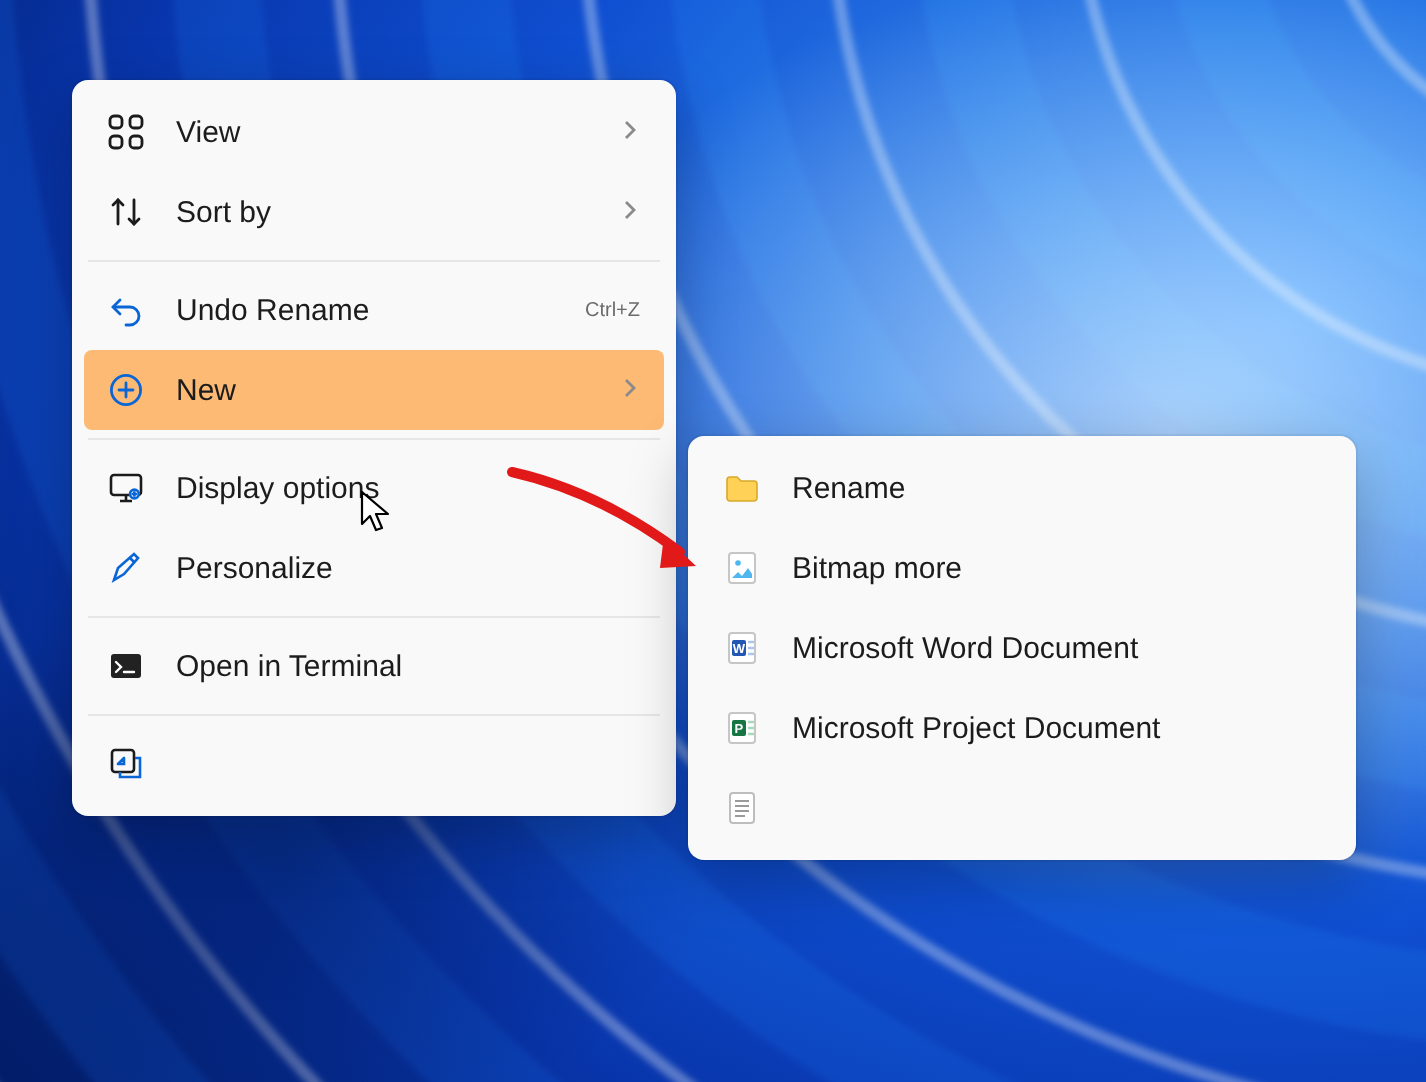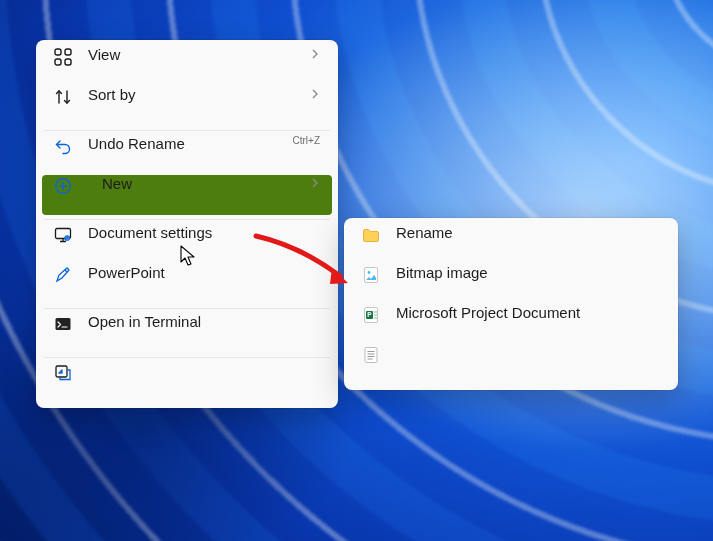--- a/index.html
+++ b/index.html
@@ -56,31 +56,30 @@
       left: 36px;
       width: 302px;
     }
     .sub-menu {
       top: 218px;
       left: 344px;
       width: 334px;
     }
     .item {
       display: flex;
-      align-items: flex-start;
+      align-items: center;
       height: 40px;
       padding: 0 12px 0 10px;
       border-radius: 4px;
       color: #1c1c1c;
       font-size: 15px;
       cursor: default;
     }
     .item.hovered {
-      background: #4d7c0f;
-      gap: 14px;
+      background: #fdba74;
     }
     .icon-box {
       width: 22px;
       height: 22px;
       display: flex;
       align-items: center;
       justify-content: center;
       margin-right: 14px;
       flex-shrink: 0;
       color: #1b1b1b;
@@ -194,31 +193,31 @@
 
   <div class="item">
     <span class="icon-box">
       <svg width="18" height="18" viewBox="0 0 18 18" fill="none" stroke="#1b1b1b" stroke-width="1.3">
         <rect x="1.5" y="2.5" width="15" height="10" rx="1.5"></rect>
           <path d="M6 15.5h6M9 12.5v3"></path>
         <circle cx="13.2" cy="12" r="2.2" fill="#f9f9f9" stroke="#0a66d6"></circle>
           <path d="M13.2 10.6v2.8M11.8 12h2.8" stroke="#0a66d6"></path>
       </svg>
     </span>
-    <span class="label">Document settings</span>
+    <span class="label">Display options</span>
   </div>
 
   <div class="item">
     <span class="icon-box">
       <svg width="18" height="18" viewBox="0 0 18 18" fill="none" stroke="#0a66d6" stroke-width="1.3" stroke-linecap="round">
         <path d="M3 15l2-6 8-7 2 2-7 8-5 3z"></path>
           <path d="M11 4l2 2"></path>
       </svg>
     </span>
-    <span class="label">PowerPoint</span>
+    <span class="label">Personalize</span>
   </div>
 
   <div class="sep"></div>
 
   <div class="item">
     <span class="icon-box">
       <svg width="18" height="18" viewBox="0 0 18 18">
         <rect x="1.5" y="3" width="15" height="12" rx="1.5" fill="#222"></rect>
         <path d="M4 7l2.5 2.5L4 12M8 12h5" stroke="#fff" stroke-width="1.2" fill="none" stroke-linecap="round"></path>
       </svg>
@@ -252,23 +251,34 @@
 
 
   <div class="item">
     <span class="icon-box">
       <svg width="18" height="18" viewBox="0 0 18 18">
         <rect x="2.5" y="1.5" width="13" height="15" rx="1.5" fill="#fff" stroke="#c6c6c6"></rect>
         <circle cx="7" cy="6.5" r="1.4" fill="#4fb7ef"></circle>
         <path d="M4 14l3-3 2 2 3-4 2 3v2H4z" fill="#4fb7ef"></path>
       </svg>
     </span>
-    <span class="label">Bitmap image</span>
-  </div>
-
+    <span class="label">Bitmap more</span>
+  </div>
+
+  <div class="item">
+    <span class="icon-box">
+      <svg width="18" height="18" viewBox="0 0 18 18">
+        <rect x="2.5" y="1.5" width="13" height="15" rx="1.5" fill="#fff" stroke="#c6c6c6"></rect>
+        <rect x="4" y="5" width="7" height="8" rx="1" fill="#2357b4"></rect>
+        <text x="7.4" y="11.3" font-size="6.5" fill="#fff" text-anchor="middle" font-weight="700">W</text>
+        <path d="M12 6h3M12 9h3M12 12h3" stroke="#aac5ee" stroke-width="1.3"></path>
+      </svg>
+    </span>
+    <span class="label">Microsoft Word Document</span>
+  </div>
 
   <div class="item">
     <span class="icon-box">
       <svg width="18" height="18" viewBox="0 0 18 18">
         <rect x="2.5" y="1.5" width="13" height="15" rx="1.5" fill="#fff" stroke="#c6c6c6"></rect>
         <rect x="4" y="5" width="7" height="8" rx="1" fill="#187544"></rect>
         <text x="7.4" y="11.3" font-size="6.5" fill="#fff" text-anchor="middle" font-weight="700">P</text>
         <path d="M12 6h3M12 9h3M12 12h3" stroke="#a9d9bd" stroke-width="1.3"></path>
       </svg>
     </span>

